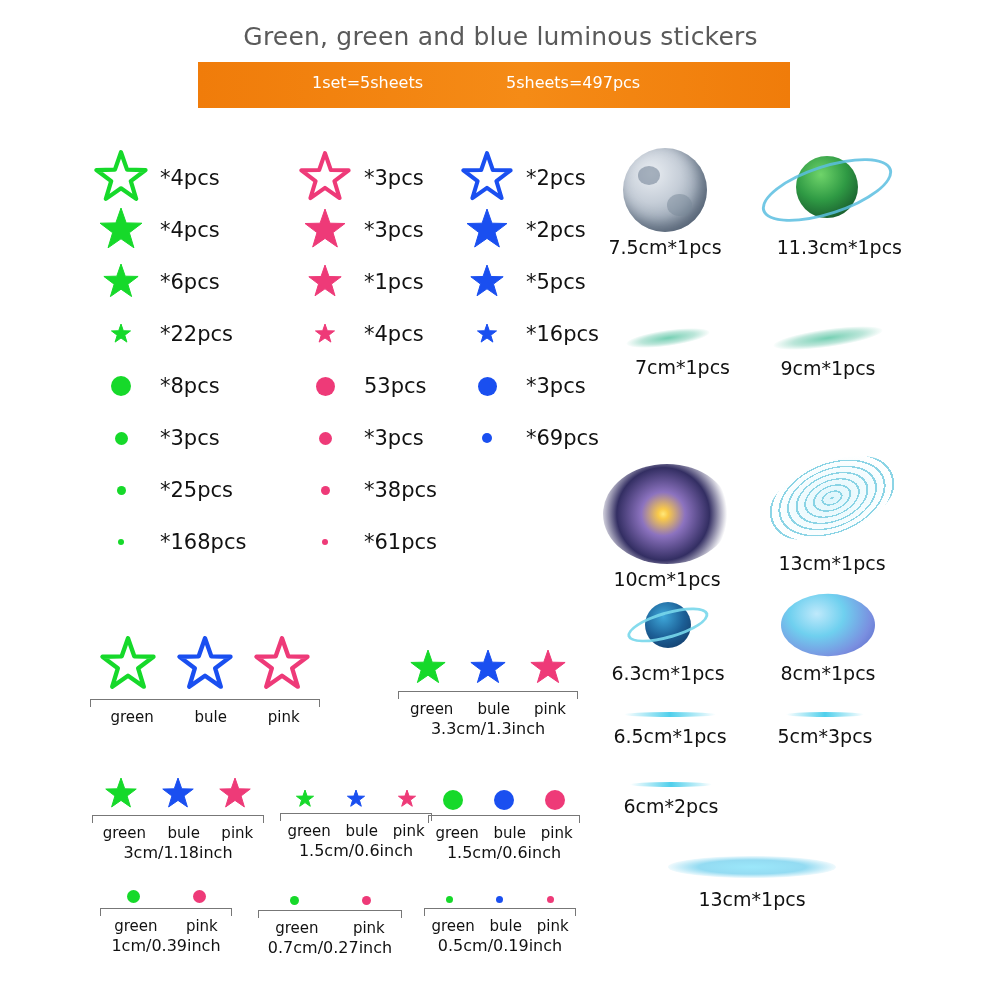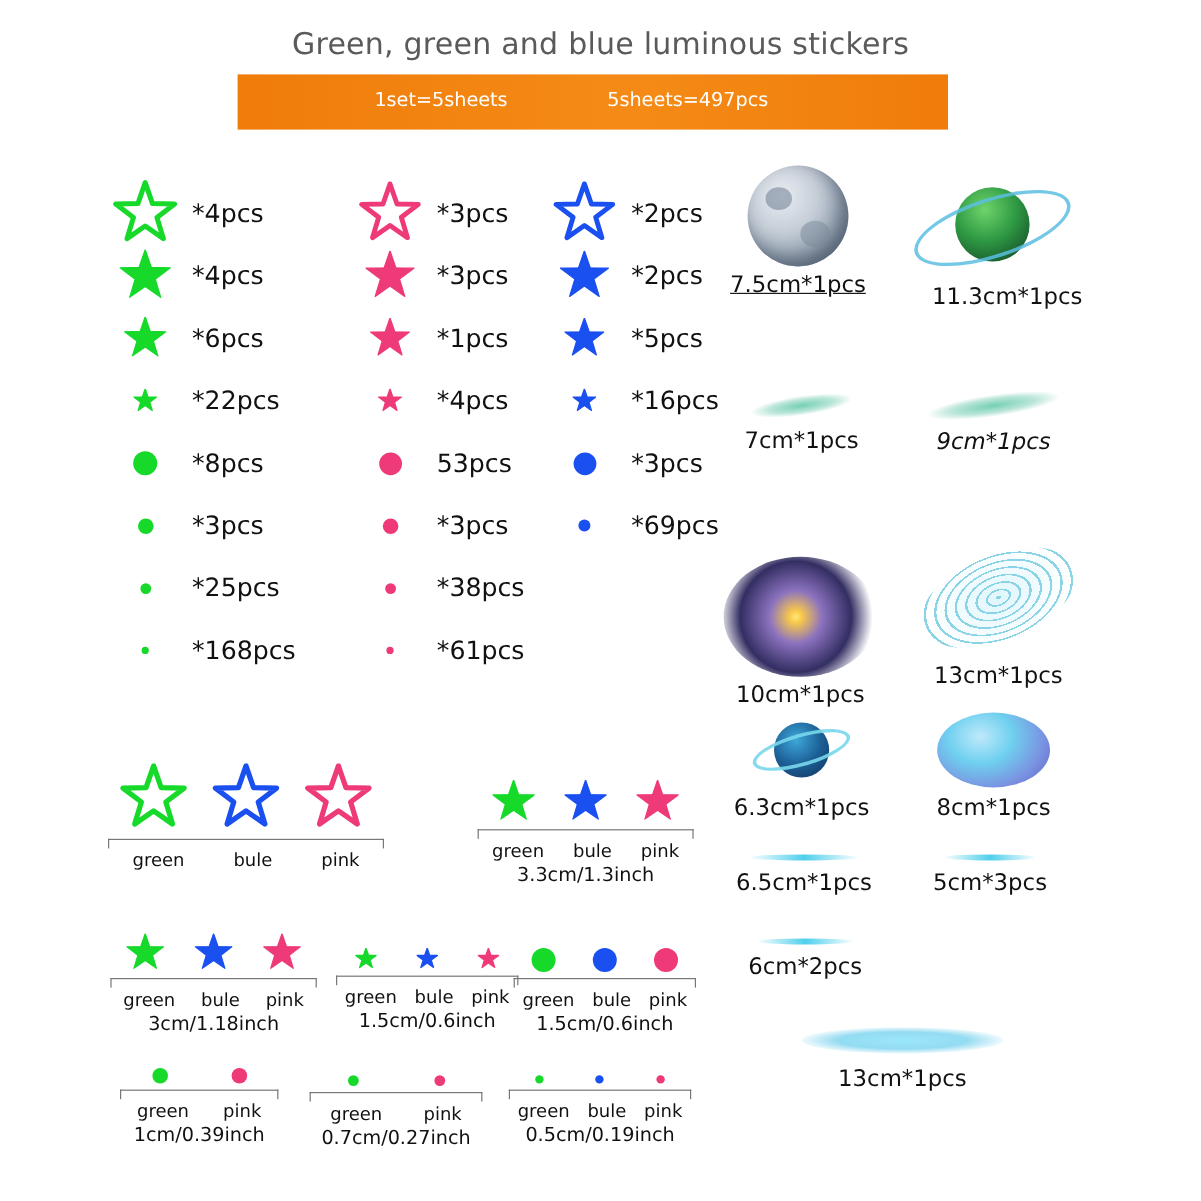--- a/index.html
+++ b/index.html
@@ -368,39 +368,39 @@
       <div class="qty">*3pcs</div>
     </div>
     <div class="countrow">
       <div class="glyph">
         <span class="dot" style="width:10px;height:10px;background:#1a4ff0;"></span>
       </div>
       <div class="qty">*69pcs</div>
     </div>
   </div>
 
-<div class="planet-item" style="left:600px; top:138px; width:130px;text-decoration:underline;">
+<div class="planet-item" style="left:600px; top:148px; width:130px;">
   <div class="moon" style="width:84px;height:84px;margin:0 auto;"></div>
   <div class="cap">7.5cm*1pcs</div>
 </div>
 
 <div class="planet-item" style="left:752px; top:148px; width:150px;text-align:right;">
   <div class="ringwrap" style="width:150px;height:84px;">
     <div class="greenplanet" style="width:62px;height:62px;position:absolute;left:44px;top:8px;"></div>
     <div class="ring" style="width:130px;height:44px;"></div>
   </div>
   <div class="cap">11.3cm*1pcs</div>
 </div>
 
-<div class="planet-item" style="left:606px; top:318px; width:124px;">
+<div class="planet-item" style="left:606px; top:318px; width:124px;text-align:right;">
   <div class="feather" style="width:84px;height:16px;margin:12px auto 10px;"></div>
   <div class="cap">7cm*1pcs</div>
 </div>
 
-<div class="planet-item" style="left:760px; top:318px; width:136px;font-style:italic;">
+<div class="planet-item" style="left:760px; top:318px; width:136px;">
   <div class="feather" style="width:110px;height:18px;margin:11px auto 10px;"></div>
   <div class="cap">9cm*1pcs</div>
 </div>
 
 <div class="planet-item" style="left:592px; top:464px; width:150px;">
   <div class="nebula" style="width:128px;height:100px;margin:0 auto;"></div>
   <div class="cap">10cm*1pcs</div>
 </div>
 
 <div class="planet-item" style="left:752px; top:448px; width:160px;">

